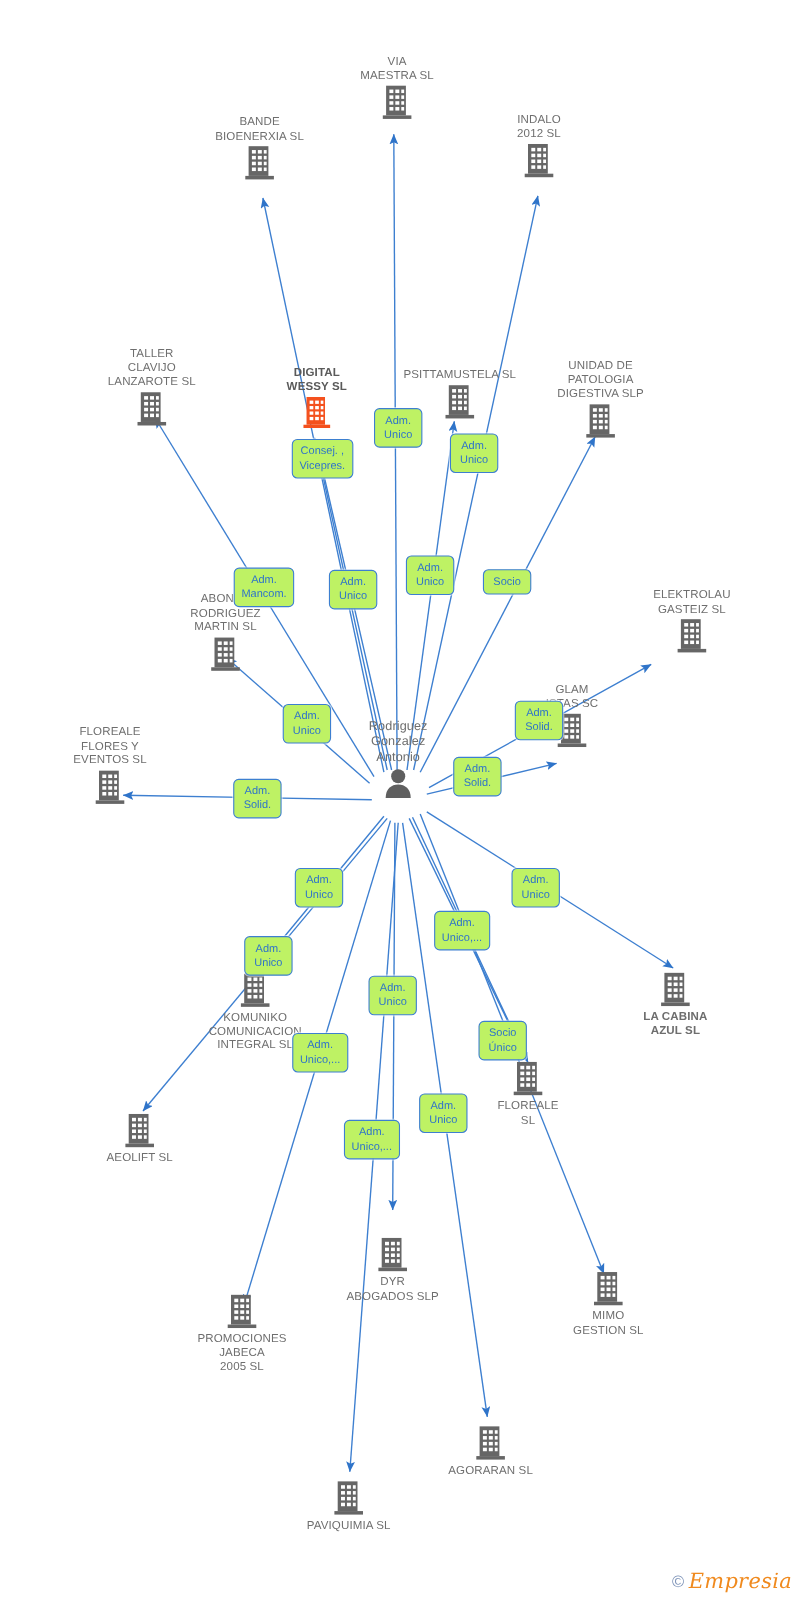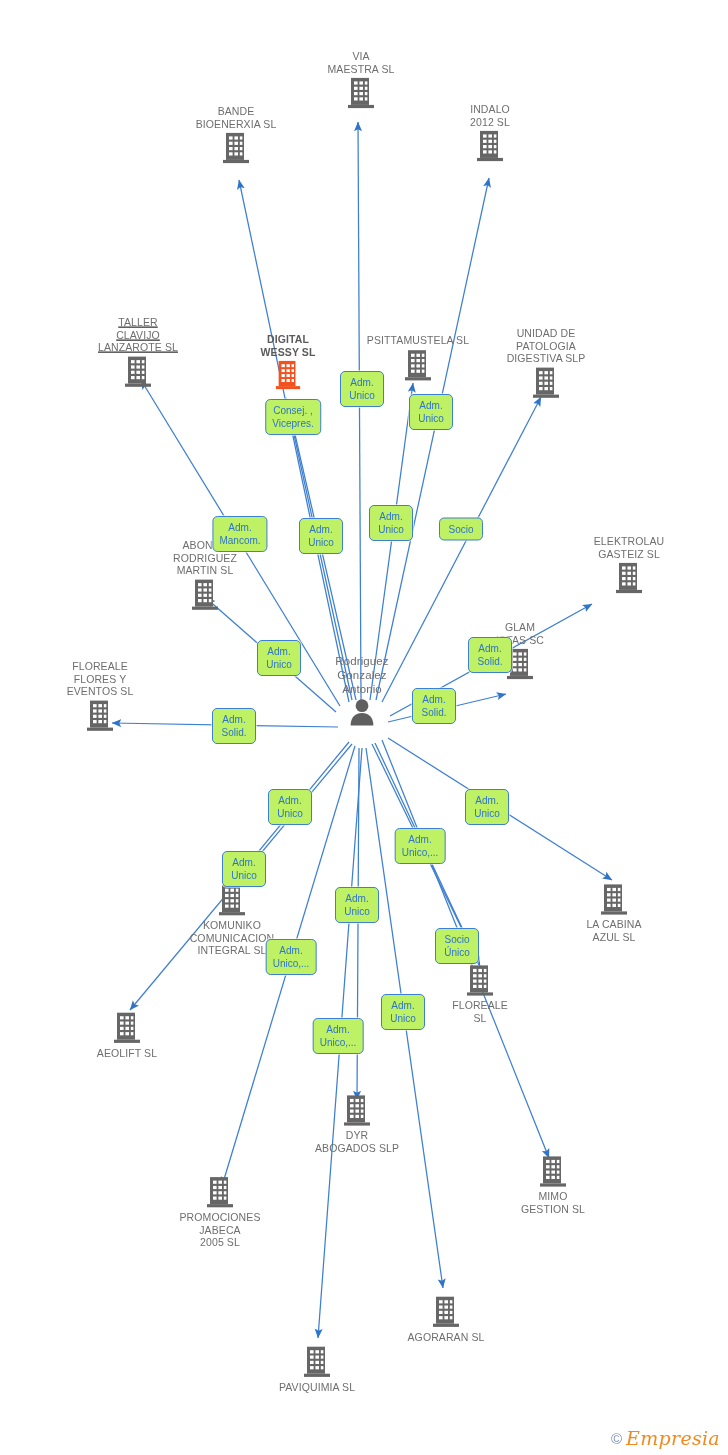--- a/index.html
+++ b/index.html
@@ -211,21 +211,21 @@
               <rect x="18.8" y="16.1" width="2.6" height="3.2"></rect>
               <rect x="8" y="21.4" width="3.6" height="3.2"></rect>
               <rect x="13.4" y="21.4" width="3.6" height="3.2"></rect>
               <rect x="18.8" y="21.4" width="2.6" height="3.2"></rect>
             </g>
           </g>
         </svg>
     </span>
   </div>
 
-  <div class="node" style="left:138px;top:352px;text-decoration:underline;">
+  <div class="node" style="left:138px;top:352px;">
     <span class="cap">TALLER
 CLAVIJO
 LANZAROTE SL</span>
     <span class="glyph">
       <svg width="30" height="34" viewBox="0 0 30 34">
           <g fill="#666">
             <rect x="5" y="2" width="18" height="27"></rect>
             <rect x="2" y="29" width="26" height="3.2"></rect>
             <g fill="#fff">
               <rect x="8" y="5.5" width="3.6" height="3.2"></rect>
@@ -472,21 +472,21 @@
               <rect x="18.8" y="16.1" width="2.6" height="3.2"></rect>
               <rect x="8" y="21.4" width="3.6" height="3.2"></rect>
               <rect x="13.4" y="21.4" width="3.6" height="3.2"></rect>
               <rect x="18.8" y="21.4" width="2.6" height="3.2"></rect>
             </g>
           </g>
         </svg>
     </span>
   </div>
 
-  <div class="node capbelow" style="left:614px;top:913px;">
+  <div class="node capbelow" style="left:614px;top:913px;font-weight:bold;">
     <span class="cap">LA CABINA
 AZUL  SL</span>
     <span class="glyph">
       <svg width="30" height="34" viewBox="0 0 30 34">
           <g fill="#666">
             <rect x="5" y="2" width="18" height="27"></rect>
             <rect x="2" y="29" width="26" height="3.2"></rect>
             <g fill="#fff">
               <rect x="8" y="5.5" width="3.6" height="3.2"></rect>
               <rect x="13.4" y="5.5" width="3.6" height="3.2"></rect>
@@ -552,21 +552,21 @@
               <rect x="18.8" y="16.1" width="2.6" height="3.2"></rect>
               <rect x="8" y="21.4" width="3.6" height="3.2"></rect>
               <rect x="13.4" y="21.4" width="3.6" height="3.2"></rect>
               <rect x="18.8" y="21.4" width="2.6" height="3.2"></rect>
             </g>
           </g>
         </svg>
     </span>
   </div>
 
-  <div class="node capbelow" style="left:357px;top:1124px;">
+  <div class="node capbelow" style="left:357px;top:1154px;">
     <span class="cap">DYR
 ABOGADOS  SLP</span>
     <span class="glyph">
       <svg width="30" height="34" viewBox="0 0 30 34">
           <g fill="#666">
             <rect x="5" y="2" width="18" height="27"></rect>
             <rect x="2" y="29" width="26" height="3.2"></rect>
             <g fill="#fff">
               <rect x="8" y="5.5" width="3.6" height="3.2"></rect>
               <rect x="13.4" y="5.5" width="3.6" height="3.2"></rect>

